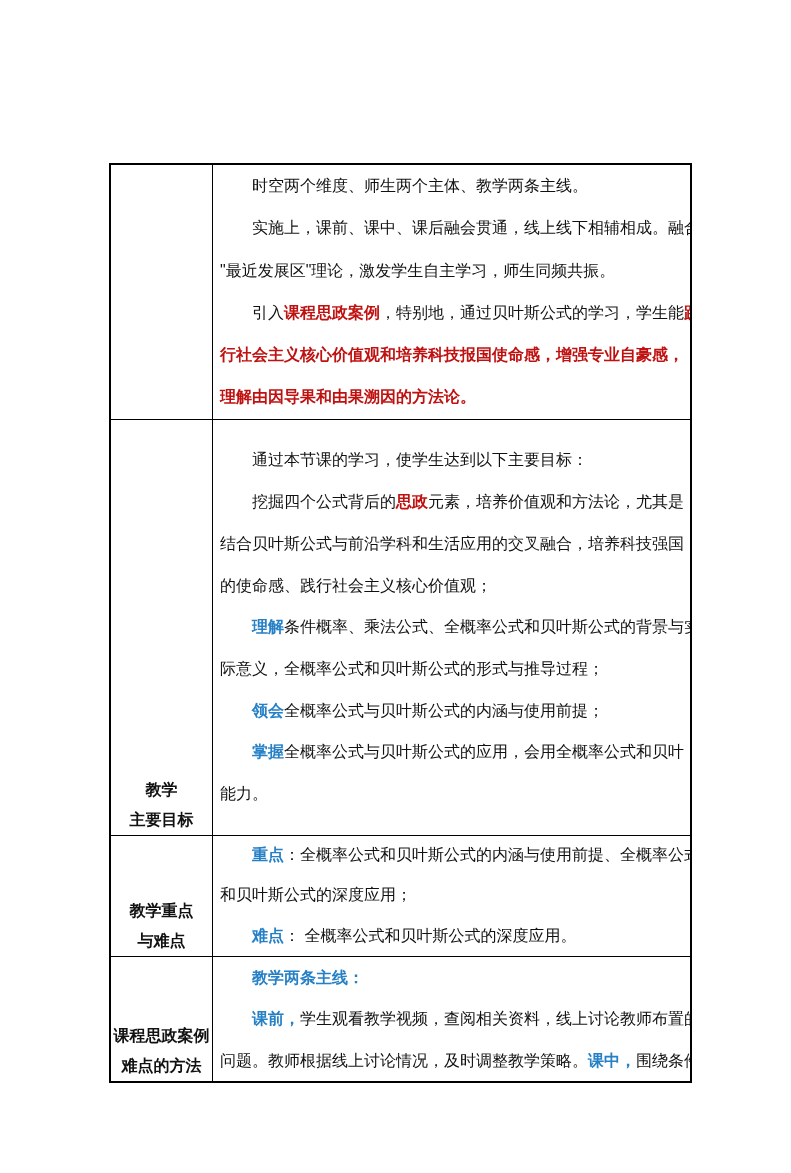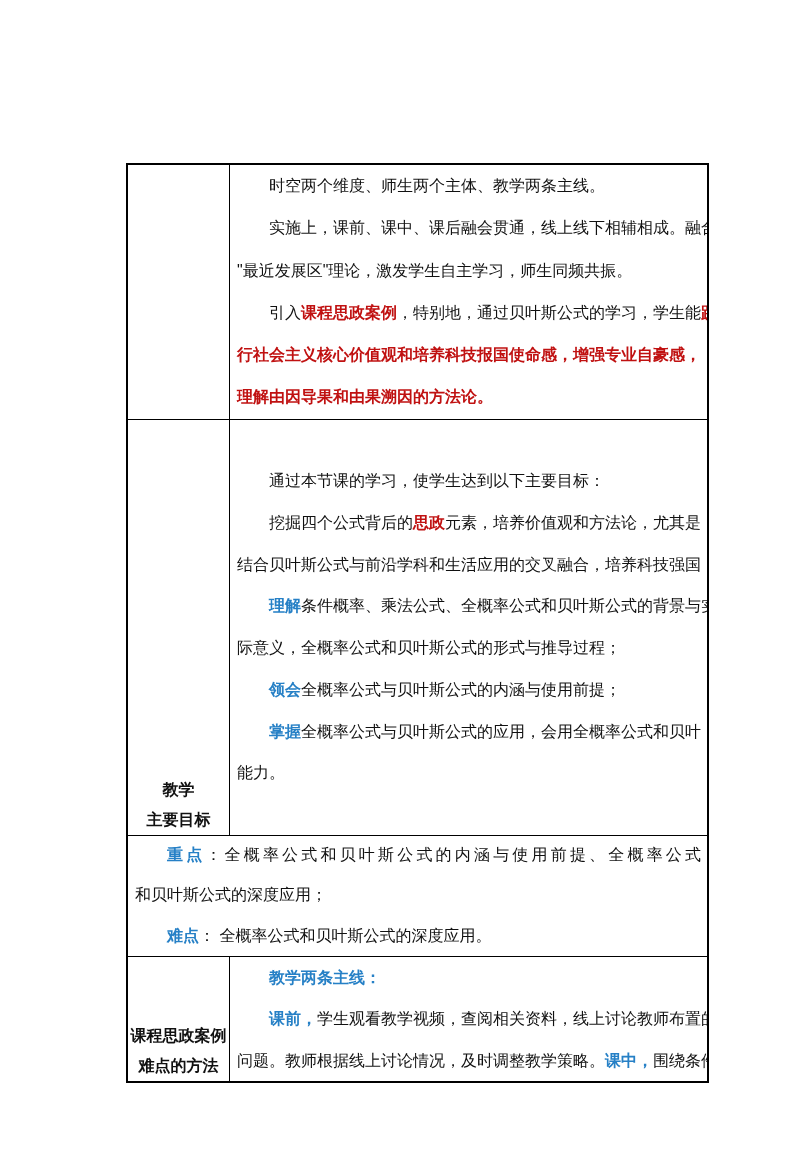--- a/index.html
+++ b/index.html
@@ -5,21 +5,21 @@
   * { margin:0; padding:0; box-sizing:border-box; }
   html,body { background:#ffffff; }
   body {
     width:791px; height:1173px;
     position:relative;
     font-family:"Liberation Sans", sans-serif;
     color:var(--text, #111);
   }
   .doc-table {
     position:absolute;
-    left:126px; top:163px;
+    left:109px; top:163px;
     width:583px; height:920px;
     border:2px solid var(--border, #000);
     display:flex; flex-direction:column;
     background:#fff;
   }
   .t-row { display:flex; flex-direction:row; }
   .t-row + .t-row { border-top:1px solid var(--border, #000); }
   .t-row.r1 { height:254px; }
   .t-row.r2 { height:417px; }
   .t-row.r3 { height:121px; }
@@ -68,29 +68,34 @@
 
   <div class="t-row r2">
     <div class="cell-head">
       <div>教学</div>
       <div>主要目标</div>
     </div>
     <div class="cell-body">
         <div class="line indent"><span class="seg-normal">通过本节课的学习，使学生达到以下主要目标：</span></div>
         <div class="line indent full"><span class="seg-normal">挖掘四个公式背后的</span><span class="seg-red">思政</span><span class="seg-normal">元素，培养价值观和方法论，尤其是</span></div>
         <div class="line full"><span class="seg-normal">结合贝叶斯公式与前沿学科和生活应用的交叉融合，培养科技强国</span></div>
+        <div class="line"><span class="seg-normal">的使命感、践行社会主义核心价值观；</span></div>
         <div class="line indent full"><span class="seg-blue">理解</span><span class="seg-normal">条件概率、乘法公式、全概率公式和贝叶斯公式的背景与实</span></div>
         <div class="line"><span class="seg-normal">际意义，全概率公式和贝叶斯公式的形式与推导过程；</span></div>
         <div class="line indent"><span class="seg-blue">领会</span><span class="seg-normal">全概率公式与贝叶斯公式的内涵与使用前提；</span></div>
         <div class="line indent full"><span class="seg-blue">掌握</span><span class="seg-normal">全概率公式与贝叶斯公式的应用，会用全概率公式和贝叶</span></div>
         <div class="line"><span class="seg-normal">能力。</span></div>
       </div>
   </div>
 
   <div class="t-row r3">
+    <div class="cell-head">
+      <div>教学重点</div>
+      <div>与难点</div>
+    </div>
     <div class="cell-body">
         <div class="line indent full"><span class="seg-blue">重点</span><span class="seg-normal">：全概率公式和贝叶斯公式的内涵与使用前提、全概率公式</span></div>
         <div class="line"><span class="seg-normal">和贝叶斯公式的深度应用；</span></div>
         <div class="line indent"><span class="seg-blue">难点</span><span class="seg-normal">： 全概率公式和贝叶斯公式的深度应用。</span></div>
       </div>
   </div>
 
   <div class="t-row r4">
     <div class="cell-head">
       <div>课程思政案例</div>

